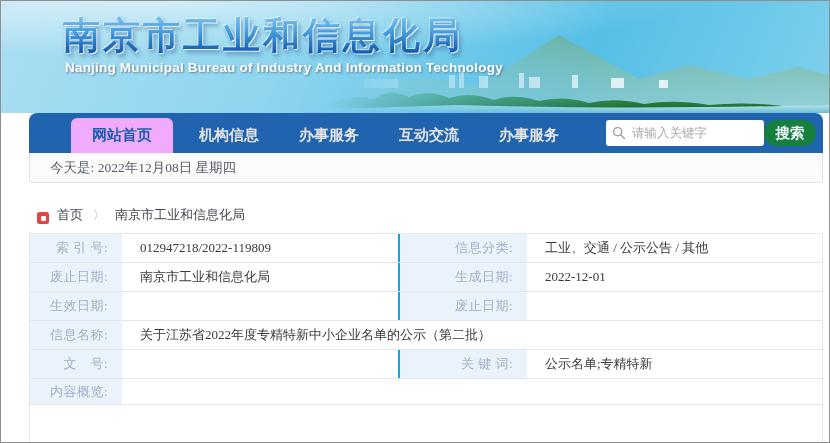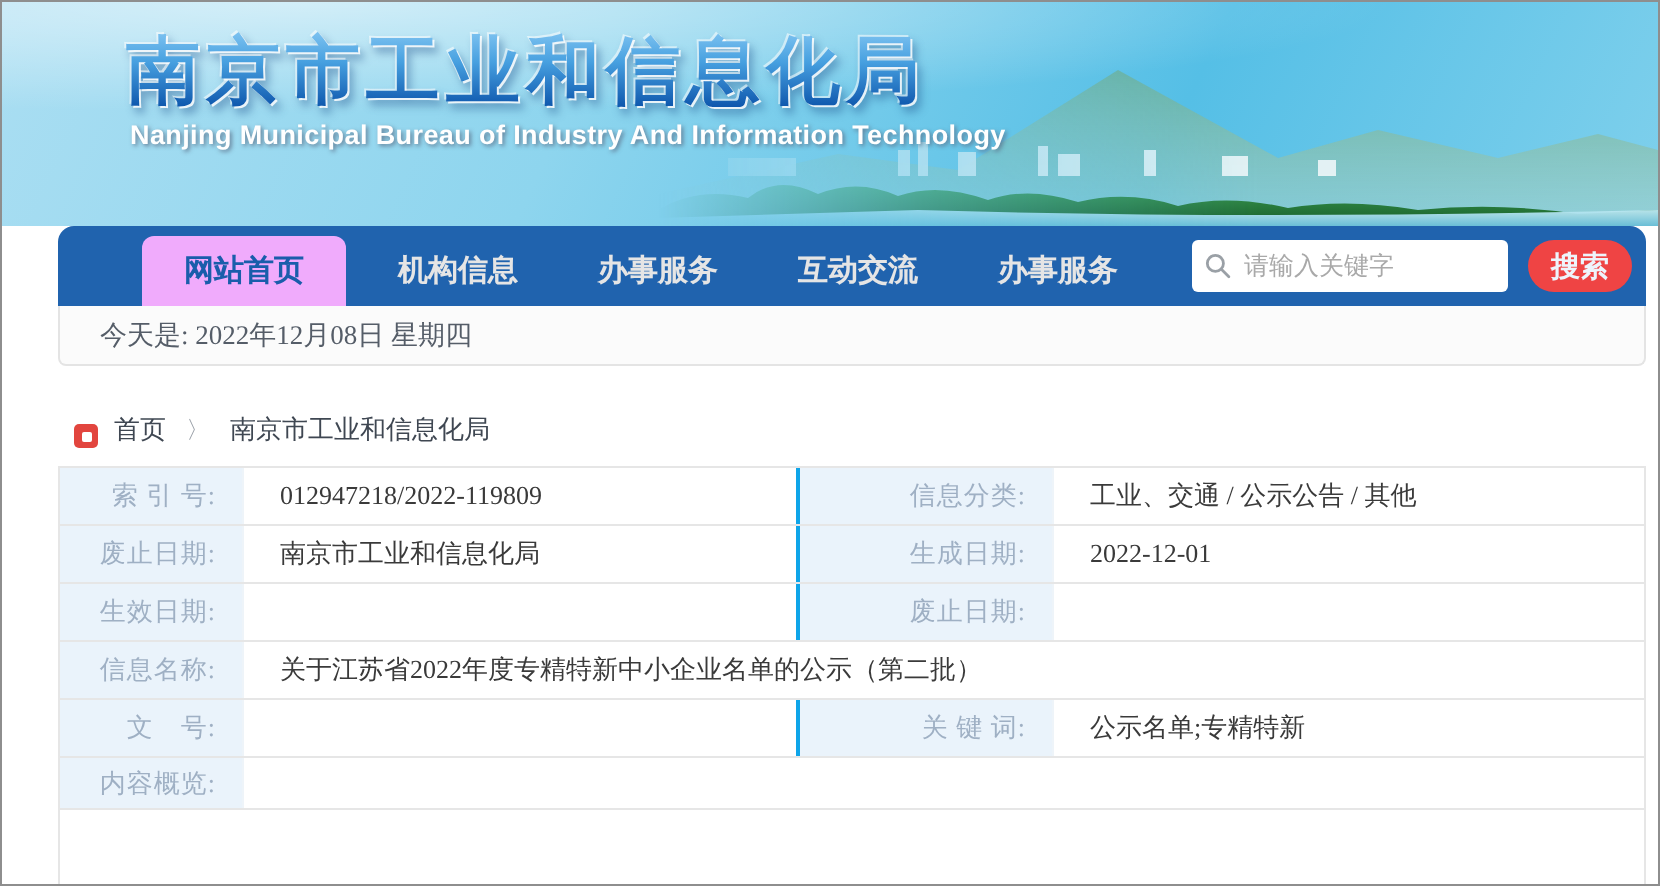--- a/index.html
+++ b/index.html
@@ -51,35 +51,35 @@
   .tab {
     height:35px; display:flex; align-items:center; padding:0 14px;
     font-size:15px; font-weight:bold; color:#e5e5e5; cursor:pointer;
     white-space:nowrap;
   }
   .tab.active {
     background:#f0abfc; color:#1a5dab; border-radius:6px 6px 0 0;
     margin-left:42px; padding:0 21px;
   }
   .tab + .tab { margin-left:12px; }
-  .search-area { margin-left:auto; margin-right:7px; display:flex; align-items:center; height:40px; gap:10px; }
+  .search-area { margin-left:auto; margin-right:7px; display:flex; align-items:center; height:40px; }
   .search-box {
     display:flex; align-items:center; width:158px; height:26px;
     background:#ffffff; border-radius:3px; padding:0 6px;
   }
   .search-box svg { flex:0 0 auto; }
   .search-input {
     border:none; outline:none; width:100%; margin-left:6px;
     font-size:12.5px; color:#444; background:transparent;
     font-family:"Liberation Sans","DejaVu Sans",sans-serif;
   }
   .search-input::placeholder { color:#a9a9a9; }
   .search-btn {
     width:52px; height:26px; border:none; border-radius:13px;
-    background:#ef4444; color:#eef4fb; font-size:14.5px; font-weight:bold;
+    background:#15803d; color:#eef4fb; font-size:14.5px; font-weight:bold;
     cursor:pointer; font-family:"Liberation Sans","DejaVu Sans",sans-serif;
   }
   .date-bar {
     height:30px; background:#fbfbfb; border:1px solid #e4e4e4; border-top:none;
     border-radius:0 0 4px 4px; display:flex; align-items:center; padding-left:20px;
     font-family:"Liberation Serif","DejaVu Serif",serif;
     font-size:13.5px; color:#555d68;
   }
 
   

